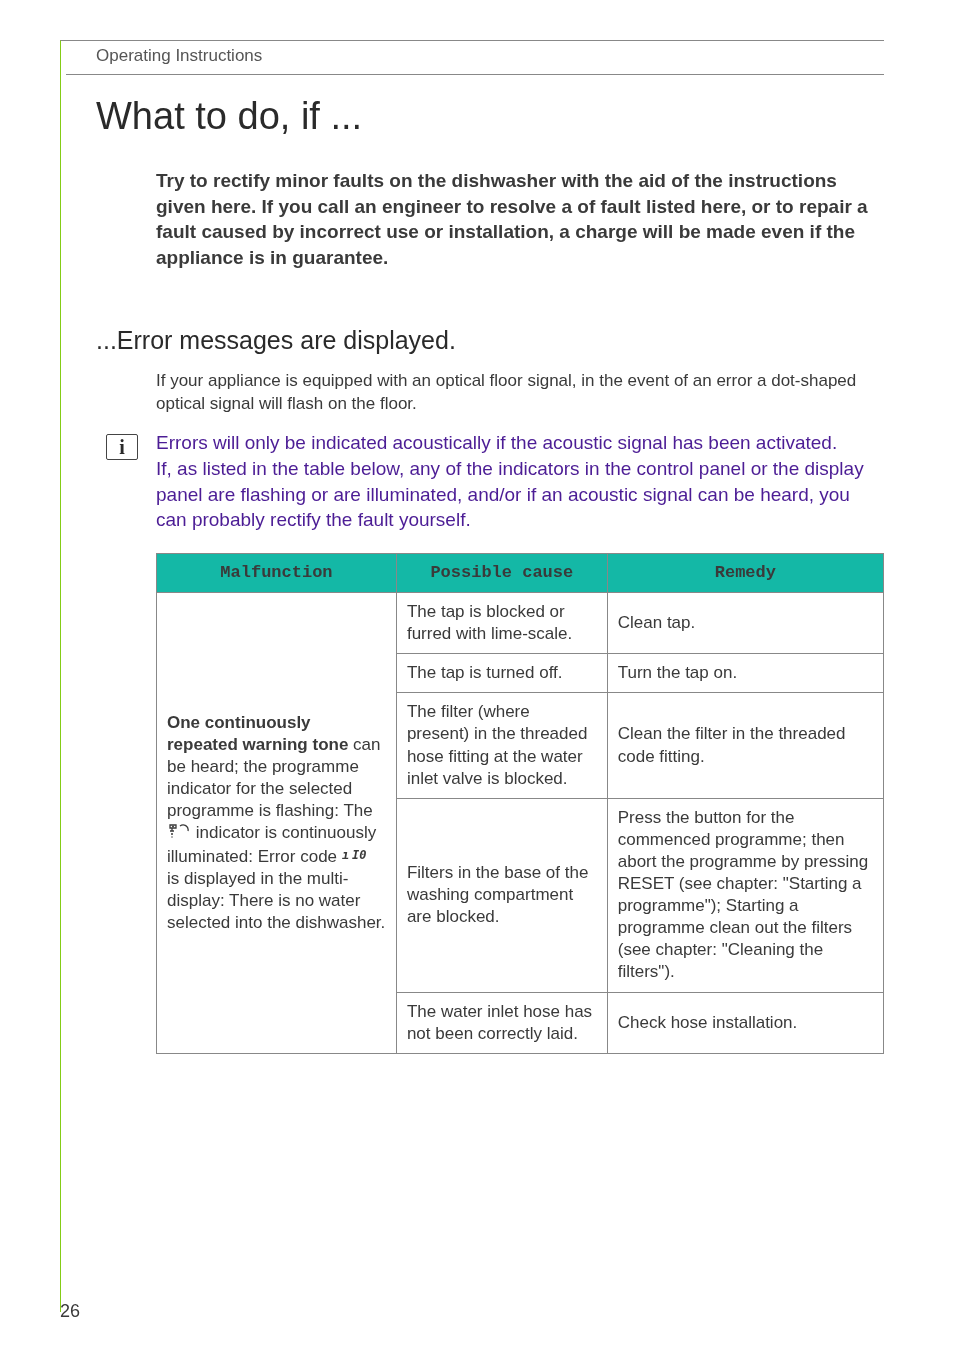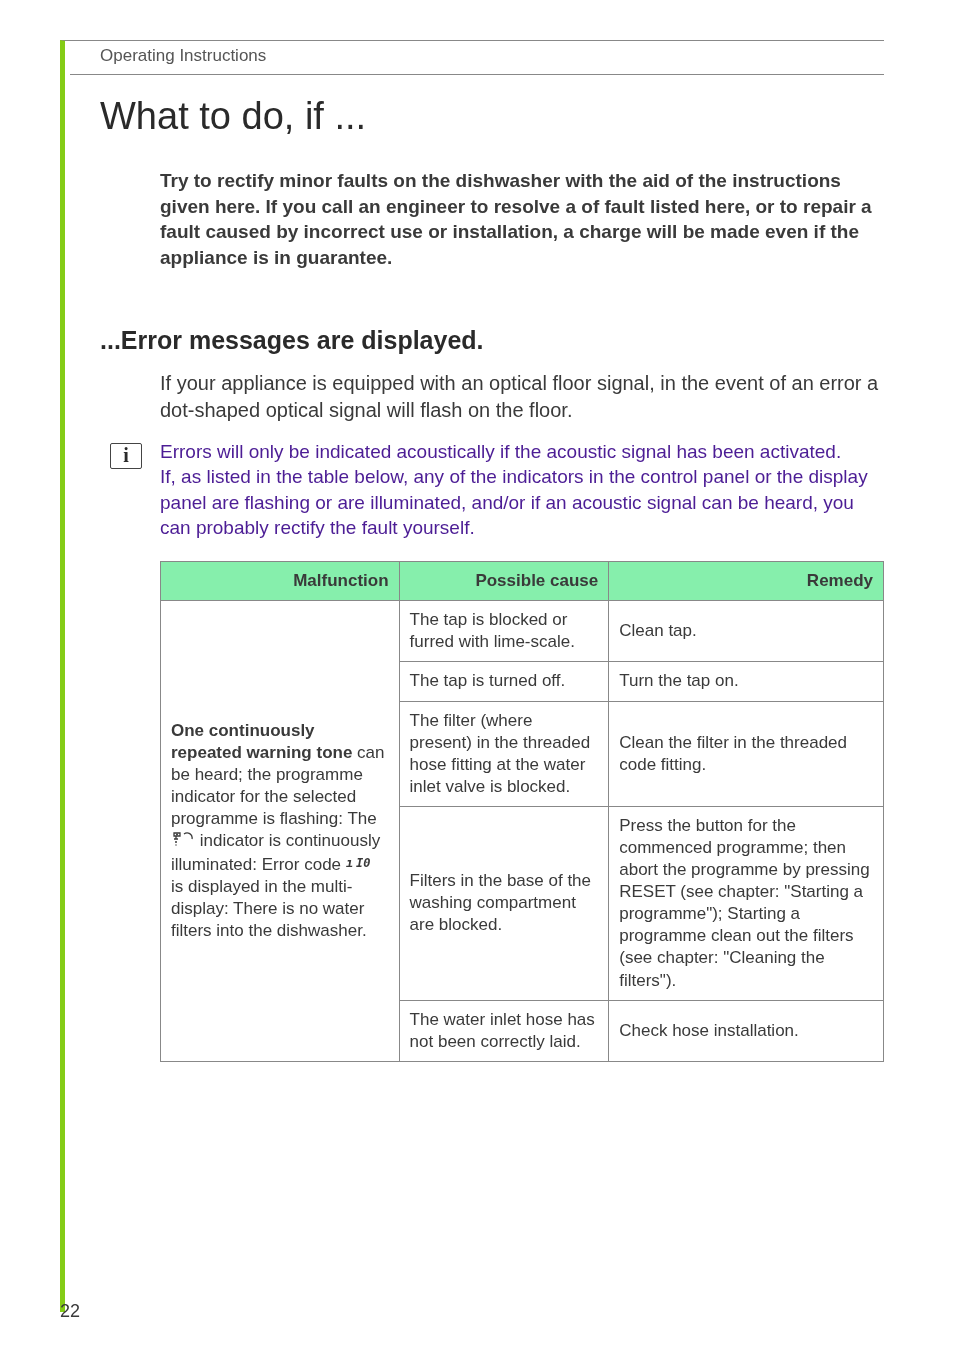--- a/index.html
+++ b/index.html
@@ -14,21 +14,21 @@
       background: #fff;
       color: #3a3a3a;
       position: relative;
     }
     .page {
       padding: 40px 70px 40px 60px;
       height: 100%;
       position: relative;
     }
     .frame {
-      border-left: 5px solid #84cc16;
+      border-left: 1px solid #84cc16;
       border-top: 1px solid #888;
       height: 100%;
       padding-left: 5px;
       padding-top: 5px;
     }
     .page-header {
       font-size: 17px;
       font-weight: 300;
       color: #555;
       margin-bottom: 8px;
@@ -50,27 +50,27 @@
     .intro-text {
       font-size: 19px;
       line-height: 1.35;
       color: #3a3a3a;
       padding-left: 90px;
       margin-bottom: 55px;
       font-weight: bold;
     }
     .section-title {
       font-size: 25px;
-      font-weight: bold;
+      font-weight: normal;
       color: #2a2a2a;
       margin-bottom: 15px;
       padding-left: 30px;
     }
     .section-text {
-      font-size: 20px;
+      font-size: 17px;
       line-height: 1.35;
       color: #3a3a3a;
       padding-left: 90px;
       margin-bottom: 15px;
     }
     .info-row {
       display: flex;
       align-items: flex-start;
       padding-left: 40px;
       margin-bottom: 20px;
@@ -109,23 +109,24 @@
     th, td {
       border: 1px solid #888;
       padding: 8px 10px;
       font-size: 17px;
       line-height: 1.3;
       vertical-align: middle;
       text-align: left;
       color: #3a3a3a;
     }
     th {
-      background: #86efac;
-      text-align: right;
-      font-weight: bold;
+      background: #14b8a6;
+      text-align: center;
+      font-weight: bold;
+      font-family: Liberation Mono, monospace;
     }
     .col-malfunction {
       width: 33%;
     }
     .col-cause {
       width: 29%;
     }
     .col-remedy {
       width: 38%;
     }
@@ -185,21 +186,21 @@
         <tbody>
           <tr>
             <td rowspan="5" class="malfunction-cell">
               <span class="bold">One continuously repeated warning tone</span><span> can be heard; the programme indicator for the selected programme is flashing: The </span><span class="tap-icon"><svg width="24" height="16" viewBox="0 0 24 16">
                     <path d="M3 2 h6 v3 h-6 z M5 5 v3 M3 8 h4 M4 11 h2 M4.5 14 h1" stroke="#3a3a3a" stroke-width="1.3" fill="none"></path>
                     <circle cx="6" cy="3.5" r="1" fill="#3a3a3a"></circle>
                     <path d="M13 3 a5 5 0 0 1 8 5" stroke="#3a3a3a" stroke-width="1.3" fill="none"></path>
                   </svg></span><span> indicator is continuously illuminated: Error code </span><span class="code-icon"><svg width="30" height="14" viewBox="0 0 30 14">
                     <text x="0" y="11" font-family="monospace" font-size="12" fill="#3a3a3a" font-weight="bold" font-style="italic">ı</text>
                     <text x="10" y="11" font-family="monospace" font-size="12" fill="#3a3a3a" font-weight="bold" font-style="italic">I0</text>
-                  </svg></span><span> is displayed in the multi-display: There is no water filters into the dishwasher.</span>
+                  </svg></span><span> is displayed in the multi-display: There is no water selected into the dishwasher.</span>
             </td>
             <td>The tap is blocked or furred with lime-scale.</td>
             <td>Clean tap.</td>
           </tr>
           <tr>
             <td>The tap is turned off.</td>
             <td>Turn the tap on.</td>
           </tr>
           <tr>
             <td>The filter (where present) in the threaded hose fitting at the water inlet valve is blocked.</td>
@@ -210,14 +211,14 @@
             <td>Press the button for the commenced programme; then abort the programme by pressing RESET (see chapter: "Starting a programme"); Starting a programme clean out the filters (see chapter: "Cleaning the filters").</td>
           </tr>
           <tr>
             <td>The water inlet hose has not been correctly laid.</td>
             <td>Check hose installation.</td>
           </tr>
         </tbody>
       </table>
     </div>
   </div>
-  <div class="page-number">22</div>
+  <div class="page-number">26</div>
 </div>
 
 </body></html>

